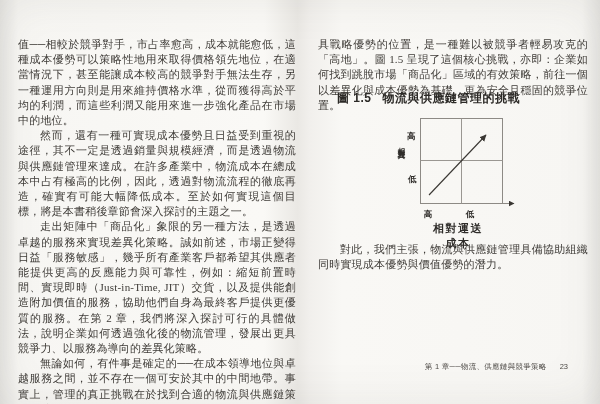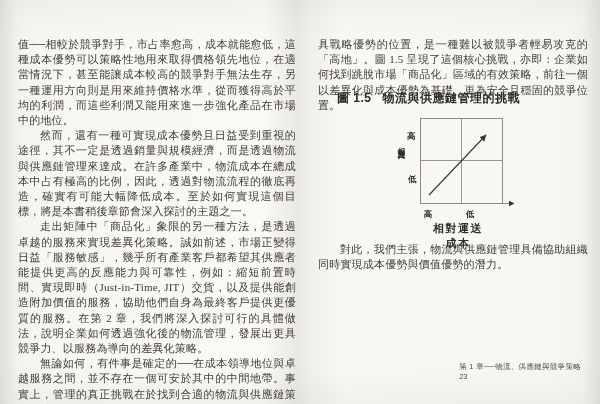--- a/index.html
+++ b/index.html
@@ -35,21 +35,21 @@
   .page-num {
     position: absolute;
     font-family: "Liberation Sans", sans-serif;
     font-size: 7.5px; color: #5c5955;
   }
   .page-num-left { left: 20px; top: 372px; margin-top: 36px; }
   .footer-right {
     position: absolute; right: 32px; top: 362px;
     font-family: "Liberation Sans", sans-serif;
     font-size: 7.5px; color: #4e4b47;
-    display: flex; align-items: baseline; flex-direction: column;
+    display: flex; align-items: baseline;
   }
   .footer-right .chap { letter-spacing: 0.3px; }
   .footer-right .pnum { margin-left: 13px; }
 
   
   .fig-caption {
     position: absolute; left: 337px; top: 90px;
     font-family: "Liberation Sans", sans-serif;
     font-size: 12px; font-weight: bold; color: #2c2a27;
     letter-spacing: 0.5px;

